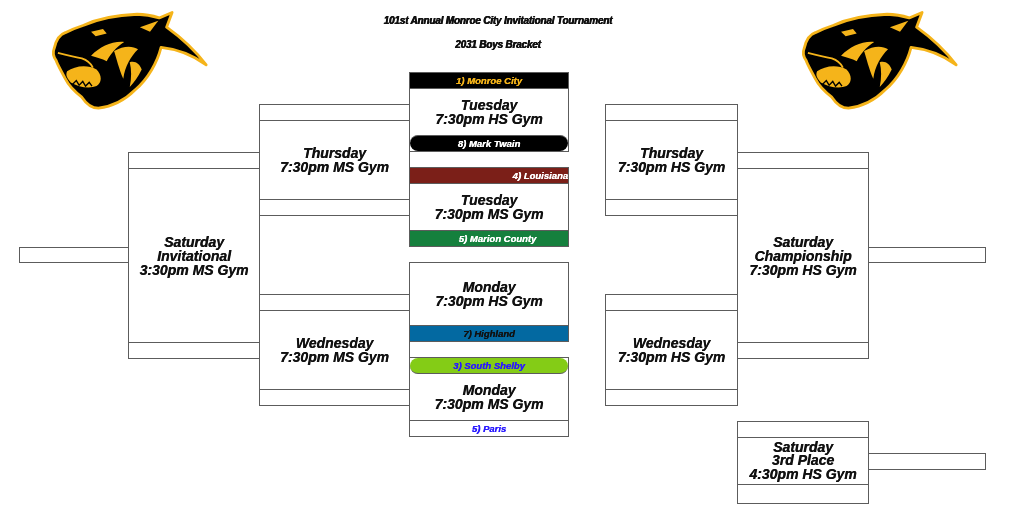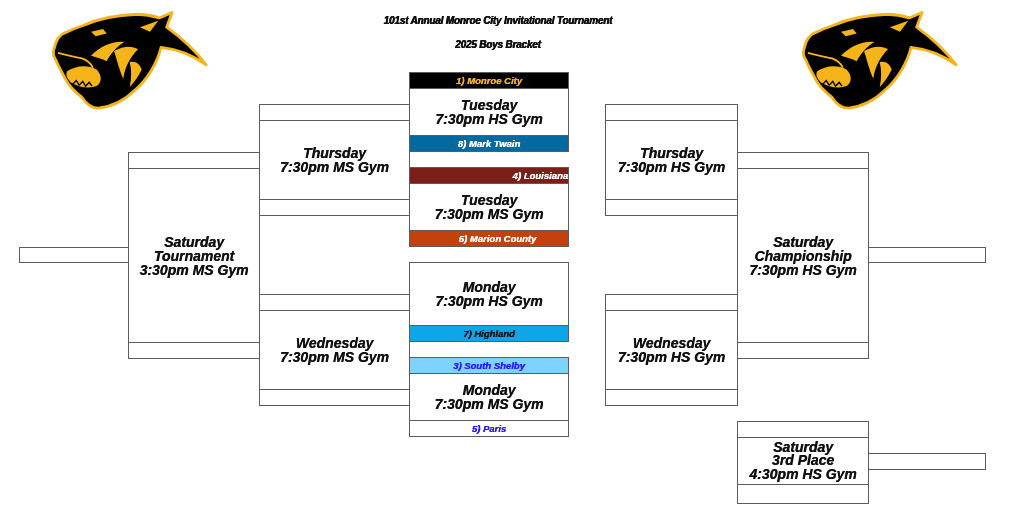--- a/index.html
+++ b/index.html
@@ -45,41 +45,41 @@
       <path d="M92,62 C98,60 103,64 105,70 C101,78 97,84 92,89 C94,79 94,70 92,62 Z" fill="#f5b41a"></path>
       <path d="M24,72 C32,66 46,64 56,70 C62,76 62,84 56,88 C48,91 36,89 28,84 C24,80 22,76 24,72 Z" fill="#f5b41a"></path>
       <path d="M30,86 L34,82 L37,87 L41,83 L44,88 L48,84 L51,88" fill="none" stroke="#000" stroke-width="1.5"></path>
       <path d="M14,52 C22,54 30,56 40,58 C46,60 50,64 52,68" fill="none" stroke="#f5b41a" stroke-width="2"></path>
     </symbol>
   </defs>
 </svg>
 
 <div class="title">
   <div>101st Annual Monroe City Invitational Tournament</div>
-  <div>2025 Boys Bracket</div>
+  <div>2031 Boys Bracket</div>
 </div>
 
 <div class="logo" style="left:45px">
   <svg>
       <use href="#panther"></use>
     </svg>
 </div>
 <div class="logo" style="left:795px">
   <svg>
       <use href="#panther"></use>
     </svg>
 </div>
 
 <div class="line" style="left:19px;top:247px;width:110px;height:16px"></div>
 
 <div class="box" style="left:128px;top:152px;width:132px;height:207px">
   <div class="slot top"></div>
   <div class="info">
     <div>Saturday</div>
-    <div>Tournament</div>
+    <div>Invitational</div>
     <div>3:30pm MS Gym</div>
   </div>
   <div class="slot bottom"></div>
 </div>
 
 <div class="box" style="left:259px;top:104px;width:151px;height:112px">
   <div class="slot top"></div>
   <div class="info">
     <div>Thursday</div>
     <div>7:30pm MS Gym</div>
@@ -95,42 +95,42 @@
   </div>
   <div class="slot bottom"></div>
 </div>
 
 <div class="game" style="top:72px">
   <div class="seed top" style="background: rgb(0, 0, 0); color: rgb(245, 180, 26);">1) Monroe City</div>
   <div class="info">
     <div>Tuesday</div>
     <div>7:30pm HS Gym</div>
   </div>
-  <div class="seed bottom" style="background: #0369a1; color: rgb(255, 255, 255);">8) Mark Twain</div>
+  <div class="seed bottom" style="background: #000000; color: rgb(255, 255, 255); border-radius: 8px;">8) Mark Twain</div>
 </div>
 
 <div class="game" style="top:167px">
   <div class="seed top" style="background: rgb(123, 31, 24); color: rgb(255, 255, 255); text-align: right;">4) Louisiana</div>
   <div class="info">
     <div>Tuesday</div>
     <div>7:30pm MS Gym</div>
   </div>
-  <div class="seed bottom" style="background: #c2410c; color: rgb(255, 255, 255); padding-left: 17px;">5) Marion County</div>
+  <div class="seed bottom" style="background: #15803d; color: rgb(255, 255, 255); padding-left: 17px;">5) Marion County</div>
 </div>
 
 <div class="game" style="top:262px">
   <div class="info">
     <div>Monday</div>
     <div>7:30pm HS Gym</div>
   </div>
-  <div class="seed bottom" style="background: #0ea5e9; color: rgb(17, 17, 17); text-align: center;">7) Highland</div>
+  <div class="seed bottom" style="background: #0369a1; color: rgb(17, 17, 17); text-align: center;">7) Highland</div>
 </div>
 
 <div class="game" style="top:357px">
-  <div class="seed top" style="background: #7dd3fc; color: rgb(42, 26, 255);">3) South Shelby</div>
+  <div class="seed top" style="background: #84cc16; color: rgb(42, 26, 255); border-radius: 8px;">3) South Shelby</div>
   <div class="info">
     <div>Monday</div>
     <div>7:30pm MS Gym</div>
   </div>
   <div class="seed bottom" style="background: rgb(255, 255, 255); color: rgb(42, 26, 255);">5) Paris</div>
 </div>
 
 <div class="box" style="left:605px;top:104px;width:133px;height:112px">
   <div class="slot top"></div>
   <div class="info">

